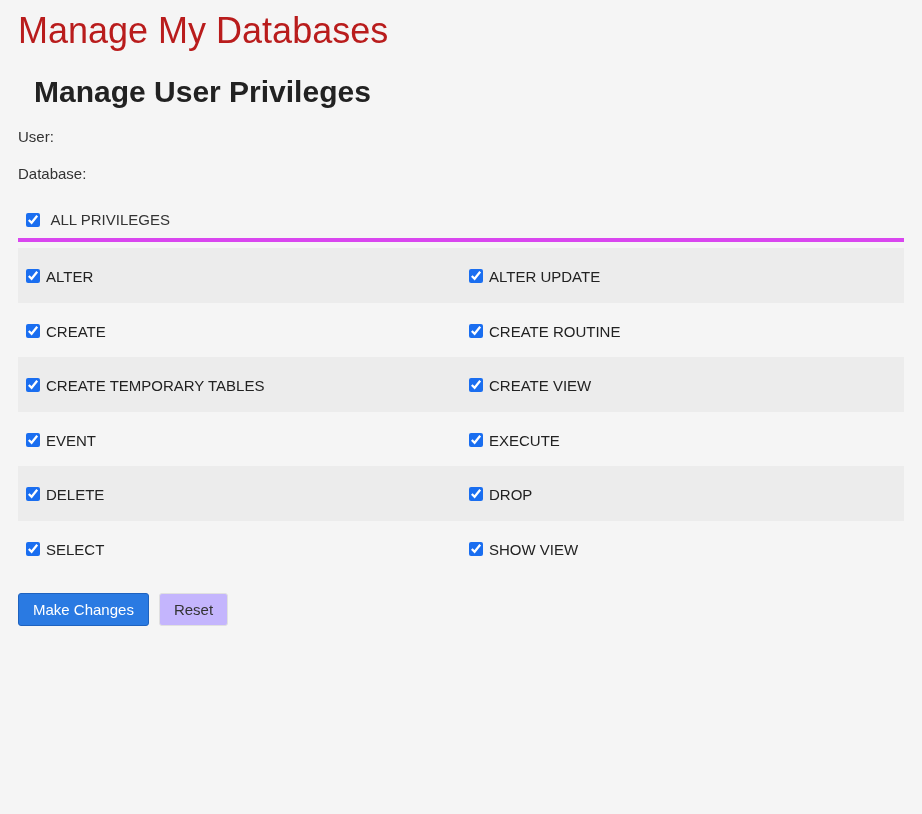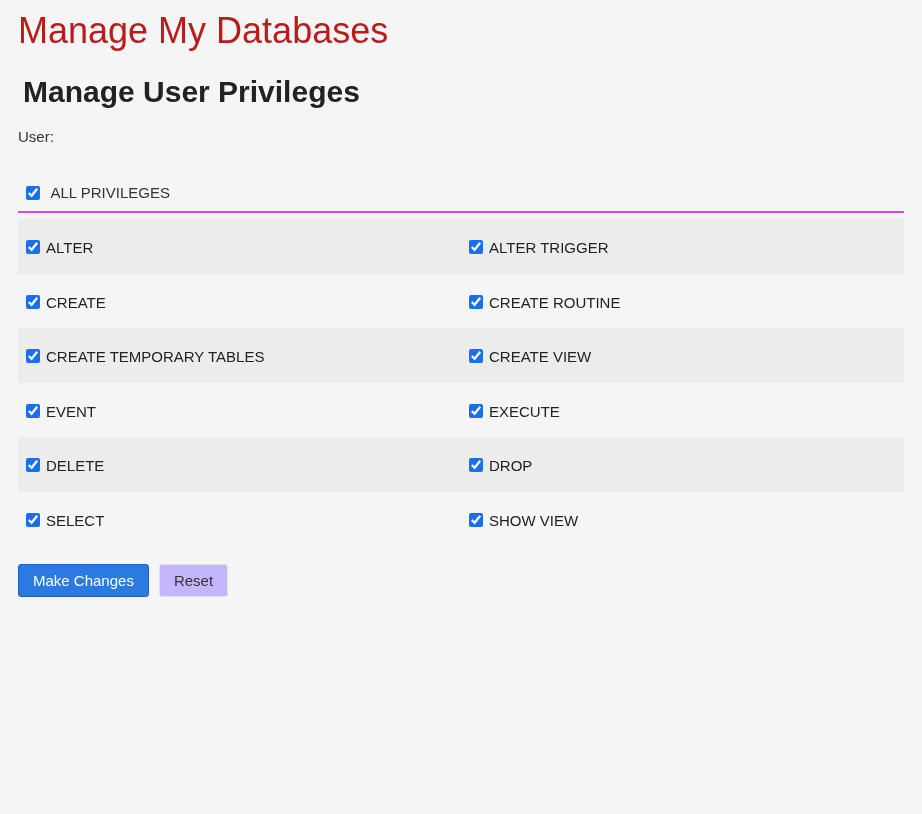--- a/index.html
+++ b/index.html
@@ -18,32 +18,32 @@
     font-size: 36px;
     font-weight: 300;
     color: #b91c1c;
     margin: 0 0 22px 0;
     line-height: 1.25;
   }
   h2.section-title {
     font-size: 30px;
     font-weight: 600;
     color: #222;
-    margin: 0 0 8px 5px;
+    margin: 0 0 8px 16px;
     line-height: 1.1;
   }
   .kv {
     font-size: 15px;
     margin: 20px 0 6px 0;
     color: #333;
   }
   .all-priv-row {
-    margin: 38px 0 6px 0;
+    margin: 28px 0 6px 0;
     padding: 0 8px 10px 8px;
-    border-bottom: 2px solid #d946ef;
+    border-bottom: 4px solid #d946ef;
   }
   table.priv-table {
     width: 100%;
     border-collapse: collapse;
     table-layout: fixed;
   }
   table.priv-table td {
     padding: 18px 8px;
     font-size: 15px;
     vertical-align: middle;
@@ -98,31 +98,32 @@
 <body>
 
 <div class="page">
 
   <h1 class="page-title">Manage My Databases</h1>
 
   <h2 class="section-title">Manage User Privileges</h2>
 
   <div class="kv">User:</div>
 
+  <div class="kv">Database:</div>
 
   <div class="all-priv-row">
     <input type="checkbox" class="cb" checked="" style="">
     <span class="priv-label">ALL PRIVILEGES</span>
   </div>
 
   <table class="priv-table">
     <tbody id="priv-rows">
         <tr>
           <td><input type="checkbox" class="cb" checked="" style=""><span class="priv-label">ALTER</span></td>
-          <td><input type="checkbox" class="cb" checked="" style=""><span class="priv-label">ALTER TRIGGER</span></td>
+          <td><input type="checkbox" class="cb" checked="" style=""><span class="priv-label">ALTER UPDATE</span></td>
         </tr>
         <tr>
           <td><input type="checkbox" class="cb" checked="" style=""><span class="priv-label">CREATE</span></td>
           <td><input type="checkbox" class="cb" checked="" style=""><span class="priv-label">CREATE ROUTINE</span></td>
         </tr>
         <tr>
           <td><input type="checkbox" class="cb" checked="" style=""><span class="priv-label">CREATE TEMPORARY TABLES</span></td>
           <td><input type="checkbox" class="cb" checked="" style=""><span class="priv-label">CREATE VIEW</span></td>
         </tr>
         <tr>

